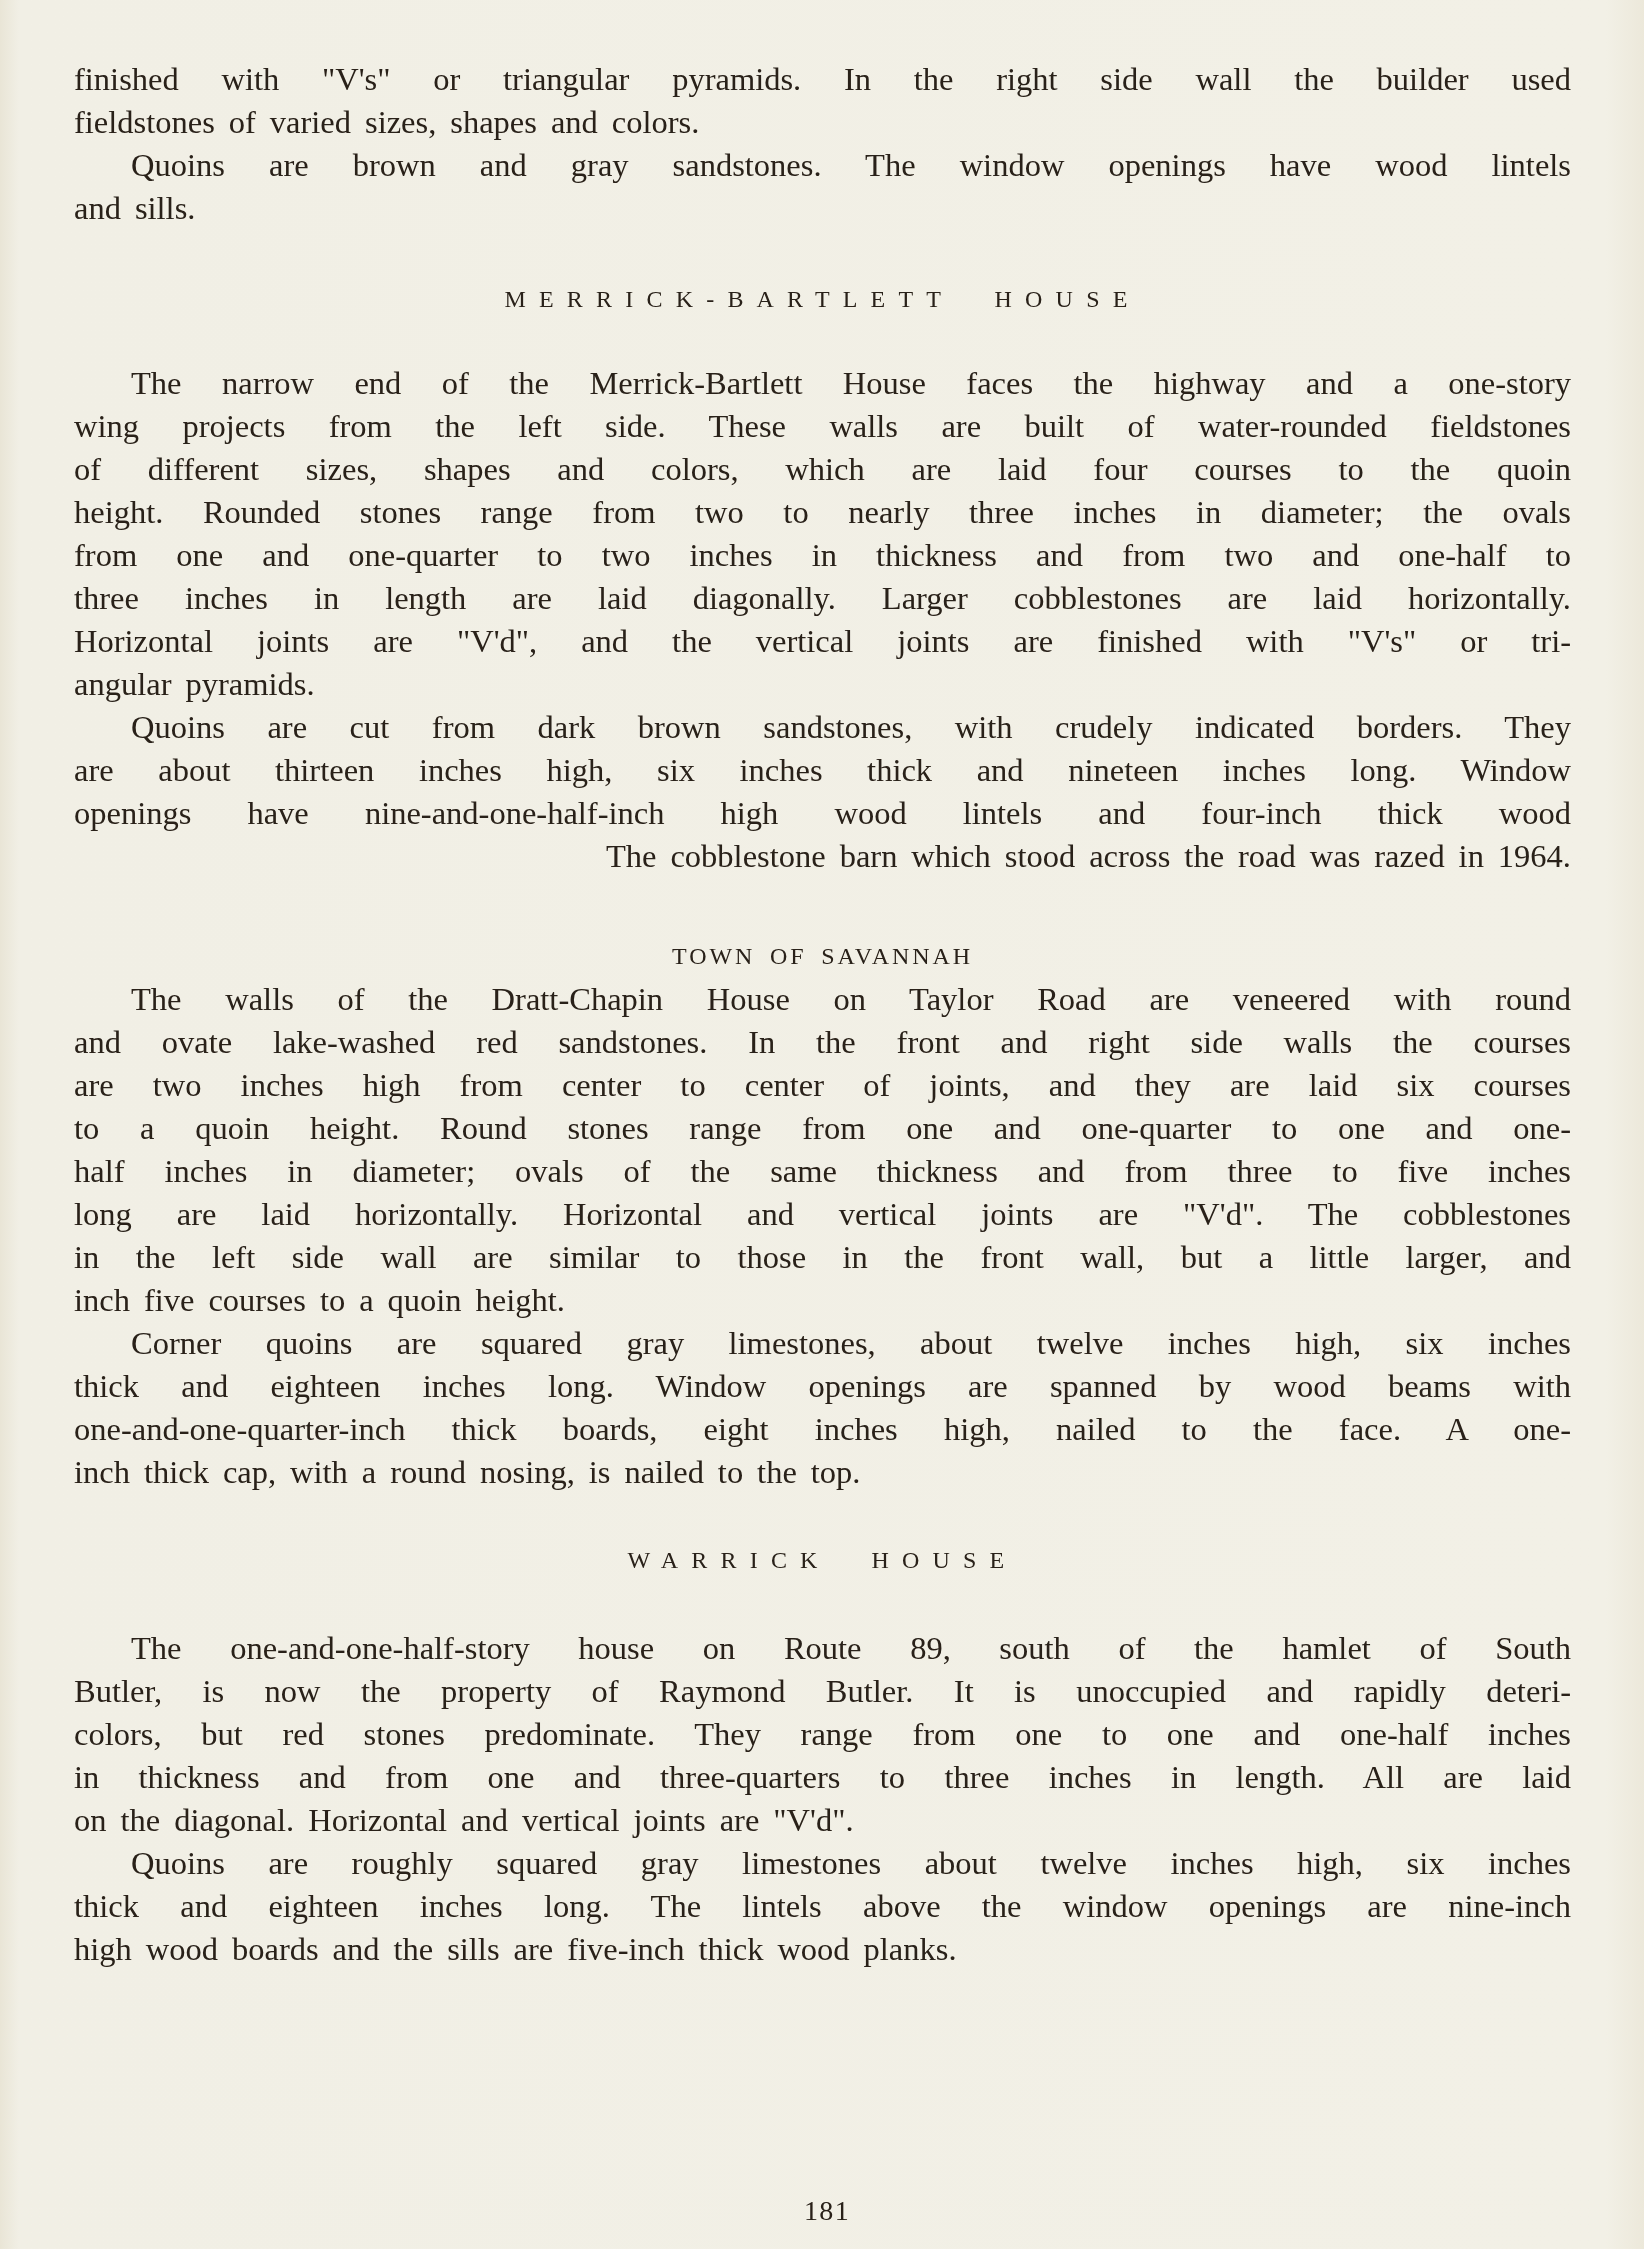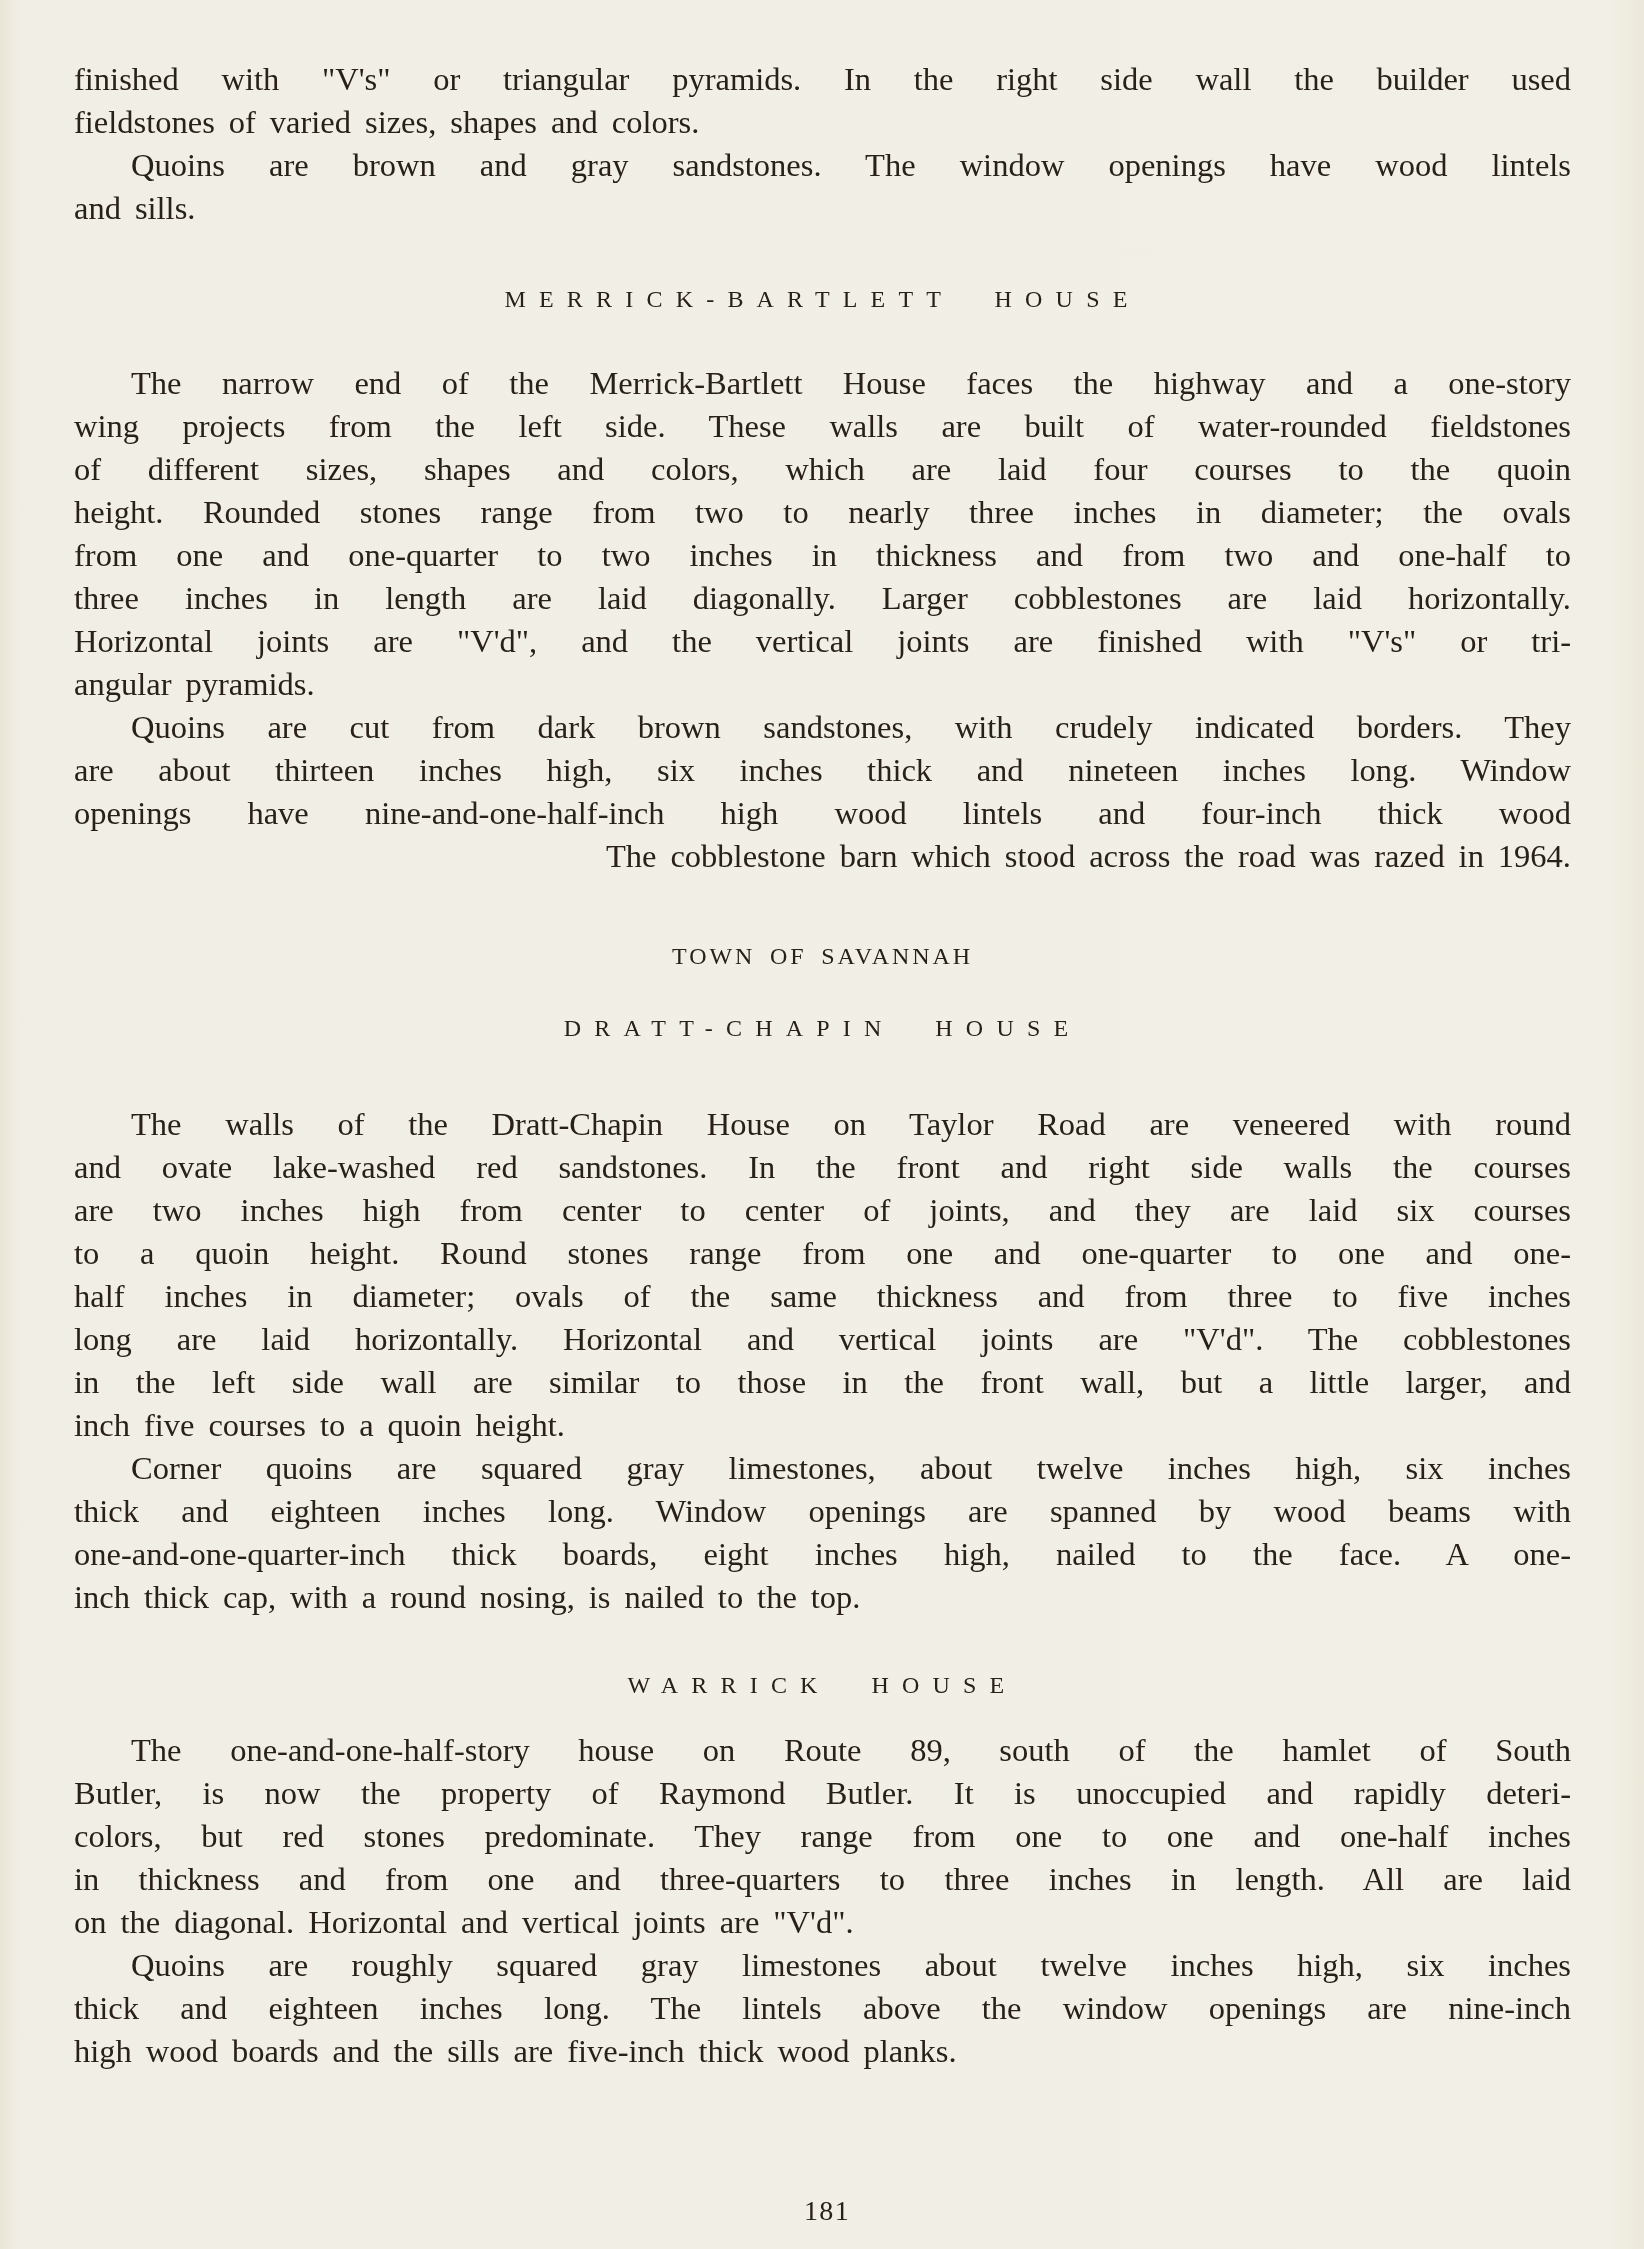--- a/index.html
+++ b/index.html
@@ -39,21 +39,21 @@
     text-align: center;
     font-weight: normal;
     font-size: 24px;
     line-height: 43px;
   }
   .heading.wide  { letter-spacing: 0.55em; word-spacing: 0.9em; }
   .heading.narrow { letter-spacing: 0.12em; word-spacing: 0.25em; font-family: Liberation Serif, serif; }
   .heading.merrick { margin: 48px 0 41px 0; }
   .heading.town    { margin: 57px 0 0 0; }
   .heading.dratt   { margin: 29px 0 53px 0; }
-  .heading.warrick { margin: 45px 0 22px 0; }
+  .heading.warrick { margin: 45px 0 45px 0; }
   .page-number {
     position: absolute;
     left: 9px; right: 0;
     bottom: 23px;
     text-align: center;
     font-size: 28px;
     line-height: 33px;
     letter-spacing: 0.05em;
   }
 </style>
@@ -83,21 +83,20 @@
       </p>
       <p class="para indent">
         <span class="line">Quoins are cut from dark brown sandstones, with crudely indicated borders. They</span>
         <span class="line">are about thirteen inches high, six inches thick and nineteen inches long. Window</span>
         <span class="line">openings have nine-and-one-half-inch high wood lintels and four-inch thick wood</span>
       </p>
       <p class="para indent">
         <span class="line last">The cobblestone barn which stood across the road was razed in 1964.</span>
       </p>
       <h2 class="heading narrow town">TOWN OF SAVANNAH</h2>
-      <h2 class="heading wide dratt">DRATT-CHAPIN HOUSE</h2>
       <p class="para indent">
         <span class="line">The walls of the Dratt-Chapin House on Taylor Road are veneered with round</span>
         <span class="line">and ovate lake-washed red sandstones. In the front and right side walls the courses</span>
         <span class="line">are two inches high from center to center of joints, and they are laid six courses</span>
         <span class="line">to a quoin height. Round stones range from one and one-quarter to one and one-</span>
         <span class="line">half inches in diameter; ovals of the same thickness and from three to five inches</span>
         <span class="line">long are laid horizontally. Horizontal and vertical joints are "V'd". The cobblestones</span>
         <span class="line">in the left side wall are similar to those in the front wall, but a little larger, and</span>
         <span class="line last">inch five courses to a quoin height.</span>
       </p>

